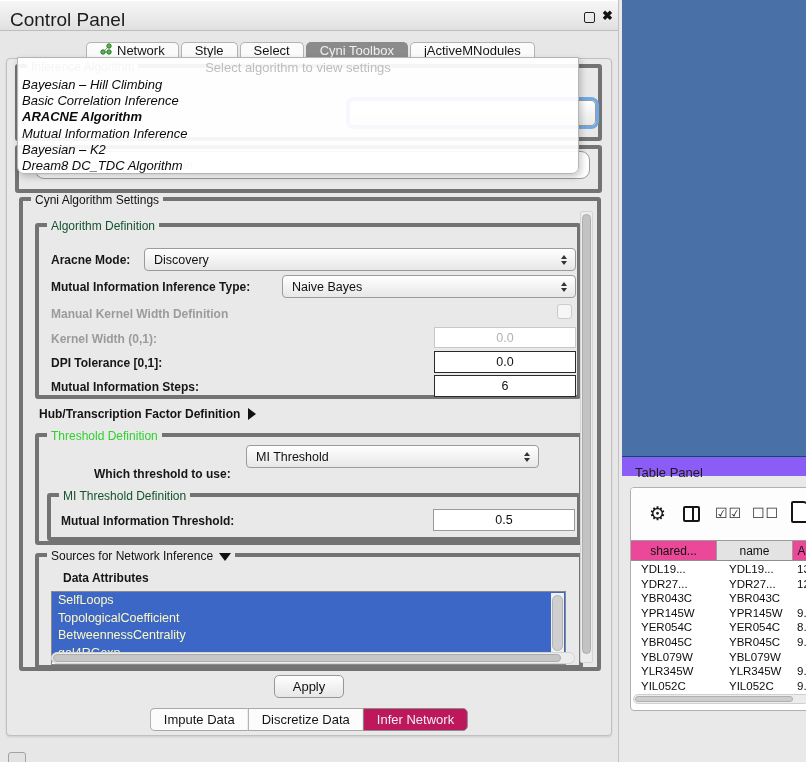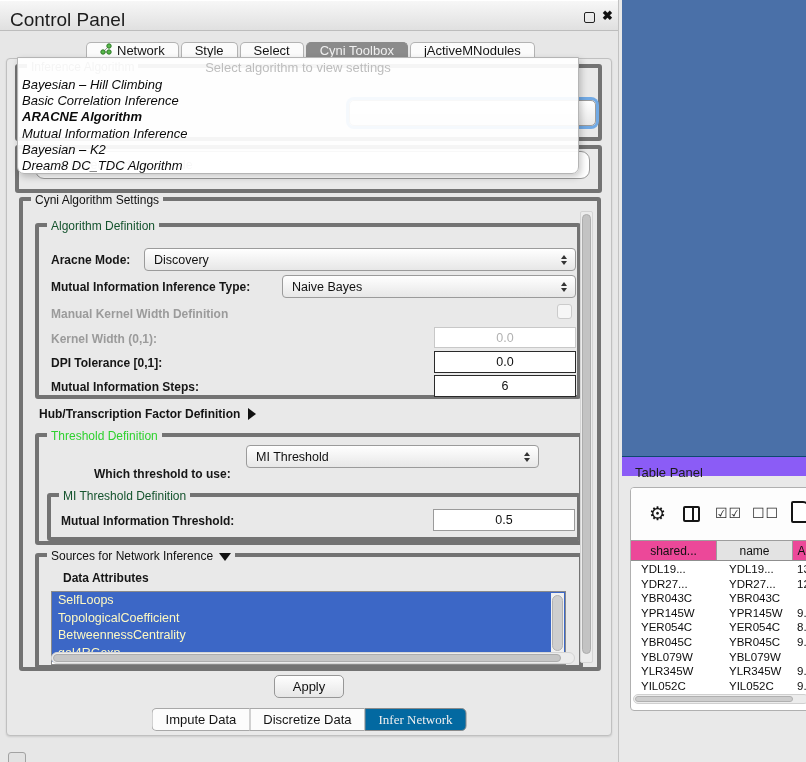--- a/index.html
+++ b/index.html
@@ -48,21 +48,21 @@
   .attr-item{height:17.5px;background:#3c67c6;color:#fef9c3;font-size:12.5px;line-height:17.5px;padding-left:6px;}
   .attr-list .sb{position:absolute;top:1px;bottom:1px;right:1px;width:13px;background:#f0f0f0;}
   .attr-list .sb .thumb{position:absolute;left:1px;right:1px;top:2px;height:56px;background:#cfcfcf;border:1px solid #b2b2b2;border-radius:6px;}
 
   .apply-btn{position:absolute;left:50%;transform:translateX(-50%);top:616px;width:70px;height:23px;background:linear-gradient(#fefefe,#e6e6e6);border:1px solid #979797;border-radius:5px;font-size:13px;color:#111;display:flex;align-items:center;justify-content:center;}
 
   .bot-tabs{position:absolute;left:50%;transform:translateX(-50%);top:649px;display:flex;height:23px;}
   .bt-tab{display:flex;align-items:center;padding:0 13px;background:#fcfcfc;border:1px solid #a8a8a8;border-right:none;font-size:13px;color:#141414;white-space:nowrap;}
   .bt-tab:first-child{border-radius:5px 0 0 5px;}
   .bt-tab:last-child{border-radius:0 5px 5px 0;border-right:1px solid #a8a8a8;}
-  .bt-tab.sel{background:#0369a1;color:#efefef;border-color:#8b8b8b;font-family:Liberation Serif, serif;}
+  .bt-tab.sel{background:#be185d;color:#efefef;border-color:#8b8b8b;}
 
   .expander{position:absolute;font-size:12px;font-weight:bold;color:#141414;white-space:nowrap;}
   .tri-r{display:inline-block;width:0;height:0;border-top:6px solid transparent;border-bottom:6px solid transparent;border-left:8px solid #111;margin-left:8px;vertical-align:-2px;}
   .tri-d{display:inline-block;width:0;height:0;border-left:6px solid transparent;border-right:6px solid transparent;border-top:8px solid #111;margin-left:6px;vertical-align:-1px;}
 
   
   .ghost-field{position:absolute;background:#fff;border:1px solid #9b9b9b;border-radius:9px;font-size:12.5px;color:#9a9a9a;display:flex;align-items:center;padding:0 10px;}
   .ghost-combo-ring{position:absolute;border:1px solid #9b9b9b;border-radius:5px;background:linear-gradient(#fff,#e8e8e8);box-shadow:0 0 0 3px #71a9e4;}
 
   

